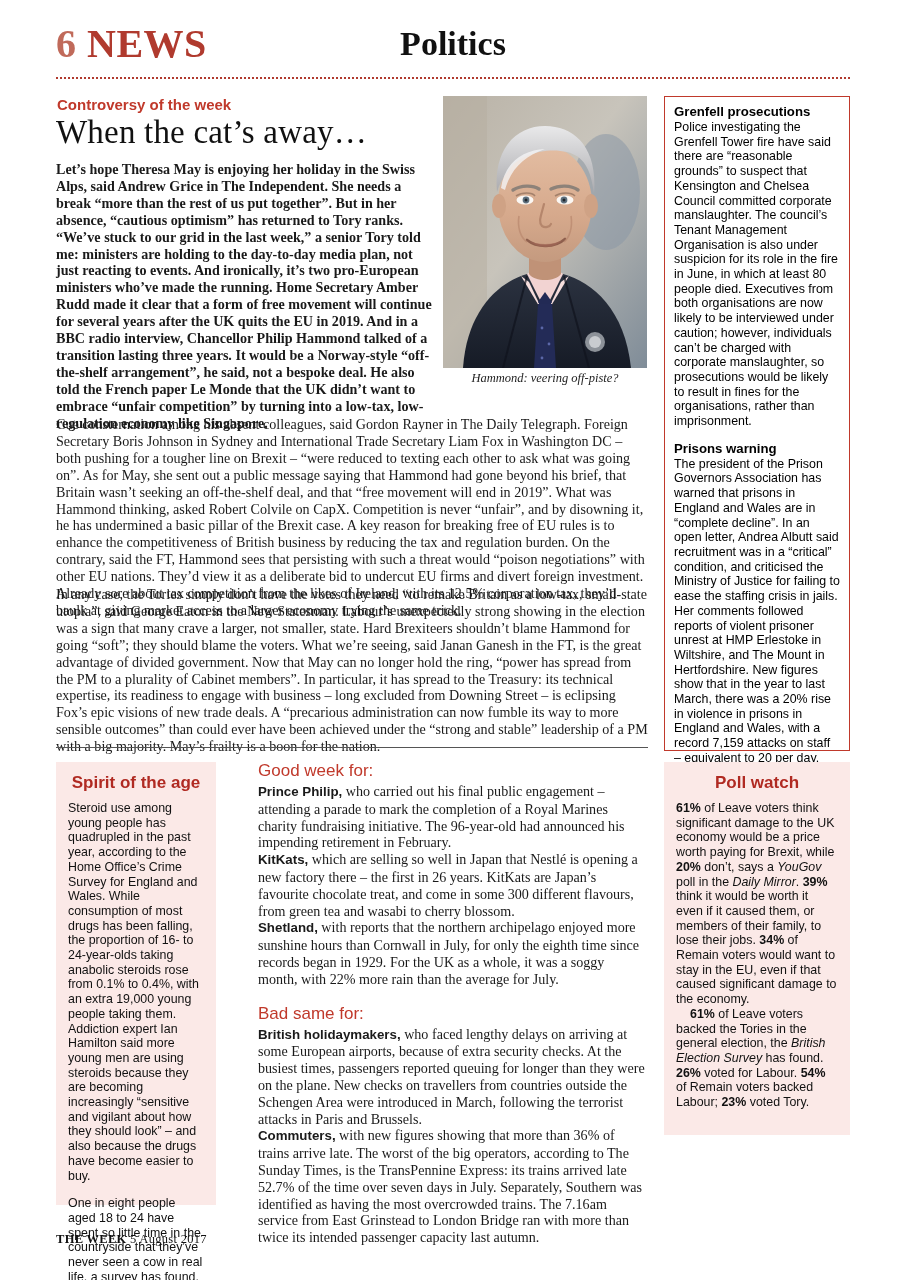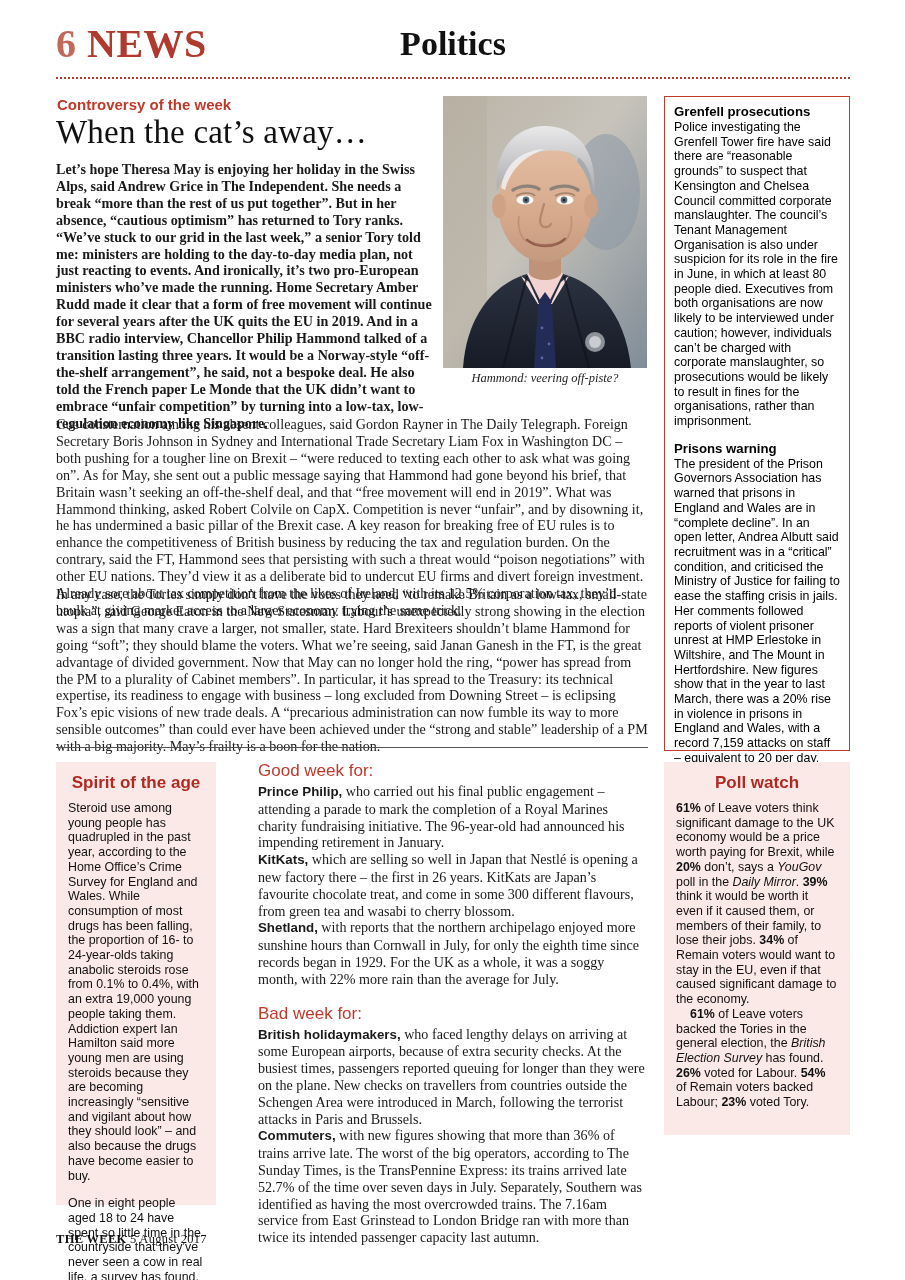--- a/index.html
+++ b/index.html
@@ -357,25 +357,25 @@
     <div class="tint-body">
       <p>Steroid use among young people has quadrupled in the past year, according to the Home Office’s Crime Survey for England and Wales. While consumption of most drugs has been falling, the proportion of 16- to 24-year-olds taking anabolic steroids rose from 0.1% to 0.4%, with an extra 19,000 young people taking them. Addiction expert Ian Hamilton said more young men are using steroids because they are becoming increasingly “sensitive and vigilant about how they should look” – and also because the drugs have become easier to buy.</p>
       <div class="gap"></div>
       <p>One in eight people aged 18 to 24 have spent so little time in the countryside that they’ve never seen a cow in real life, a survey has found. A fifth have never even left their home city.</p>
     </div>
   </div>
 
   <div class="weekcol">
     <div class="week-head">Good week for:</div>
     <div id="good-week-list">
-        <p><span class="lead">Prince Philip,</span><span> who carried out his final public engagement – attending a parade to mark the completion of a Royal Marines charity fundraising initiative. The 96-year-old had announced his impending retirement in January.</span></p>
+        <p><span class="lead">Prince Philip,</span><span> who carried out his final public engagement – attending a parade to mark the completion of a Royal Marines charity fundraising initiative. The 96-year-old had announced his impending retirement in February.</span></p>
         <p><span class="lead">KitKats,</span><span> which are selling so well in Japan that Nestlé is opening a new factory there – the first in 26 years. KitKats are Japan’s favourite chocolate treat, and come in some 300 different flavours, from green tea and wasabi to cherry blossom.</span></p>
         <p><span class="lead">Shetland,</span><span> with reports that the northern archipelago enjoyed more sunshine hours than Cornwall in July, for only the eighth time since records began in 1929. For the UK as a whole, it was a soggy month, with 22% more rain than the average for July.</span></p>
       </div>
-    <div class="week-head second">Bad week for:</div>
+    <div class="week-head second">Bad same for:</div>
     <div id="bad-week-list">
         <p><span class="lead">British holidaymakers,</span><span> who faced lengthy delays on arriving at some European airports, because of extra security checks. At the busiest times, passengers reported queuing for longer than they were on the plane. New checks on travellers from countries outside the Schengen Area were introduced in March, following the terrorist attacks in Paris and Brussels.</span></p>
         <p><span class="lead">Commuters,</span><span> with new figures showing that more than 36% of trains arrive late. The worst of the big operators, according to The Sunday Times, is the TransPennine Express: its trains arrived late 52.7% of the time over seven days in July. Separately, Southern was identified as having the most overcrowded trains. The 7.16am service from East Grinstead to London Bridge ran with more than twice its intended passenger capacity last autumn.</span></p>
       </div>
   </div>
 
   <div class="tint-box" id="poll-box">
     <div class="tint-title">Poll watch</div>
     <div class="tint-body">
       <p><b>61%</b> of Leave voters think significant damage to the UK economy would be a price worth paying for Brexit, while <b>20%</b> don’t, says a <i>YouGov</i> poll in the <i>Daily Mirror</i>. <b>39%</b> think it would be worth it even if it caused them, or members of their family, to lose their jobs. <b>34%</b> of Remain voters would want to stay in the EU, even if that caused significant damage to the economy.</p>

